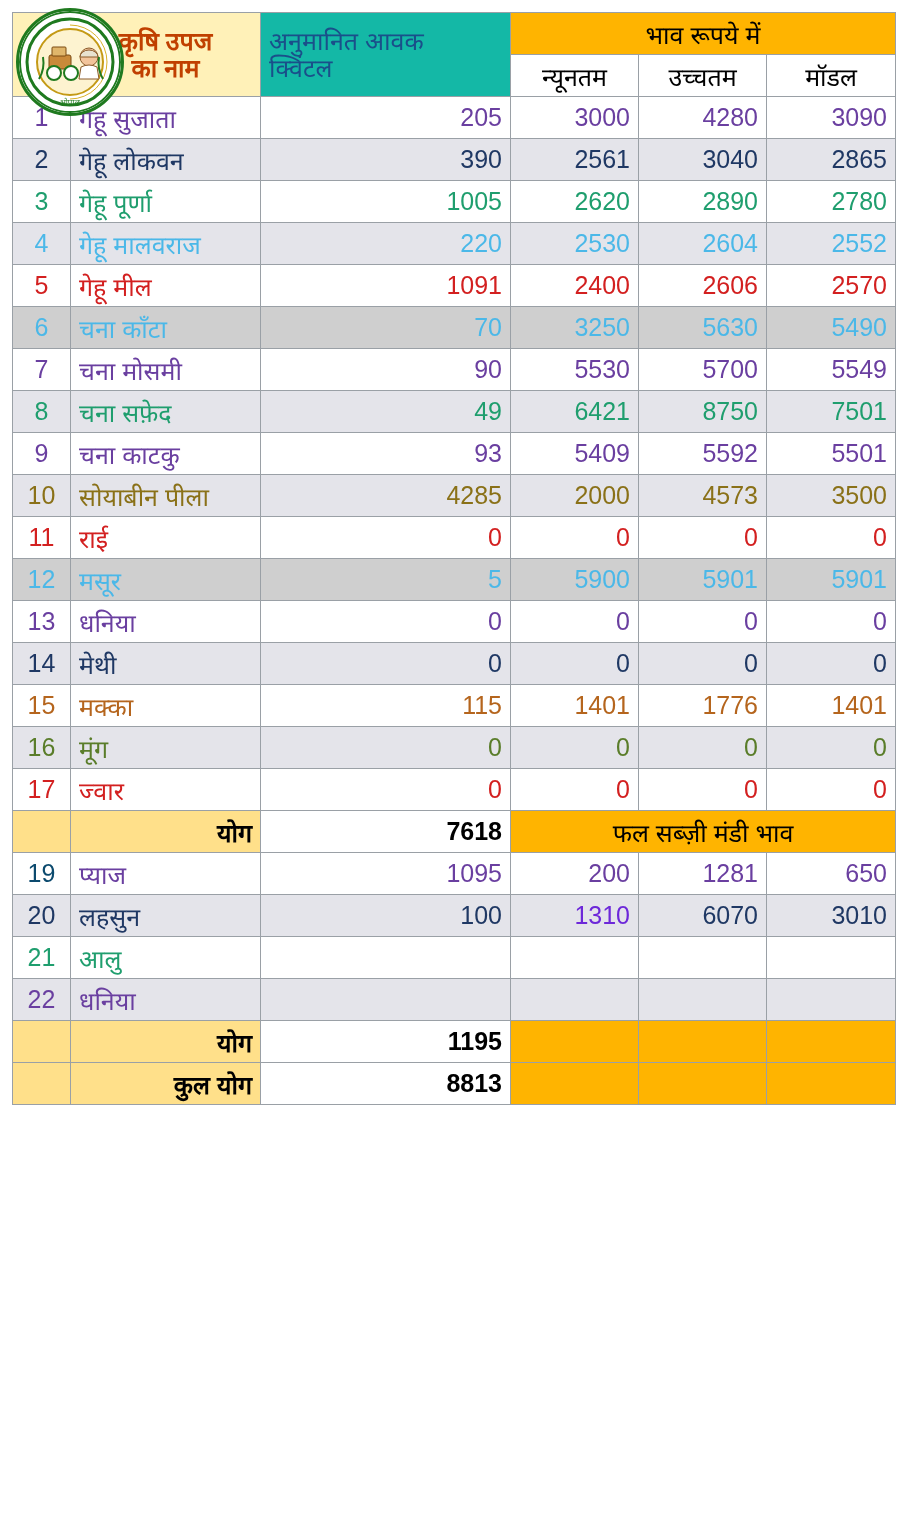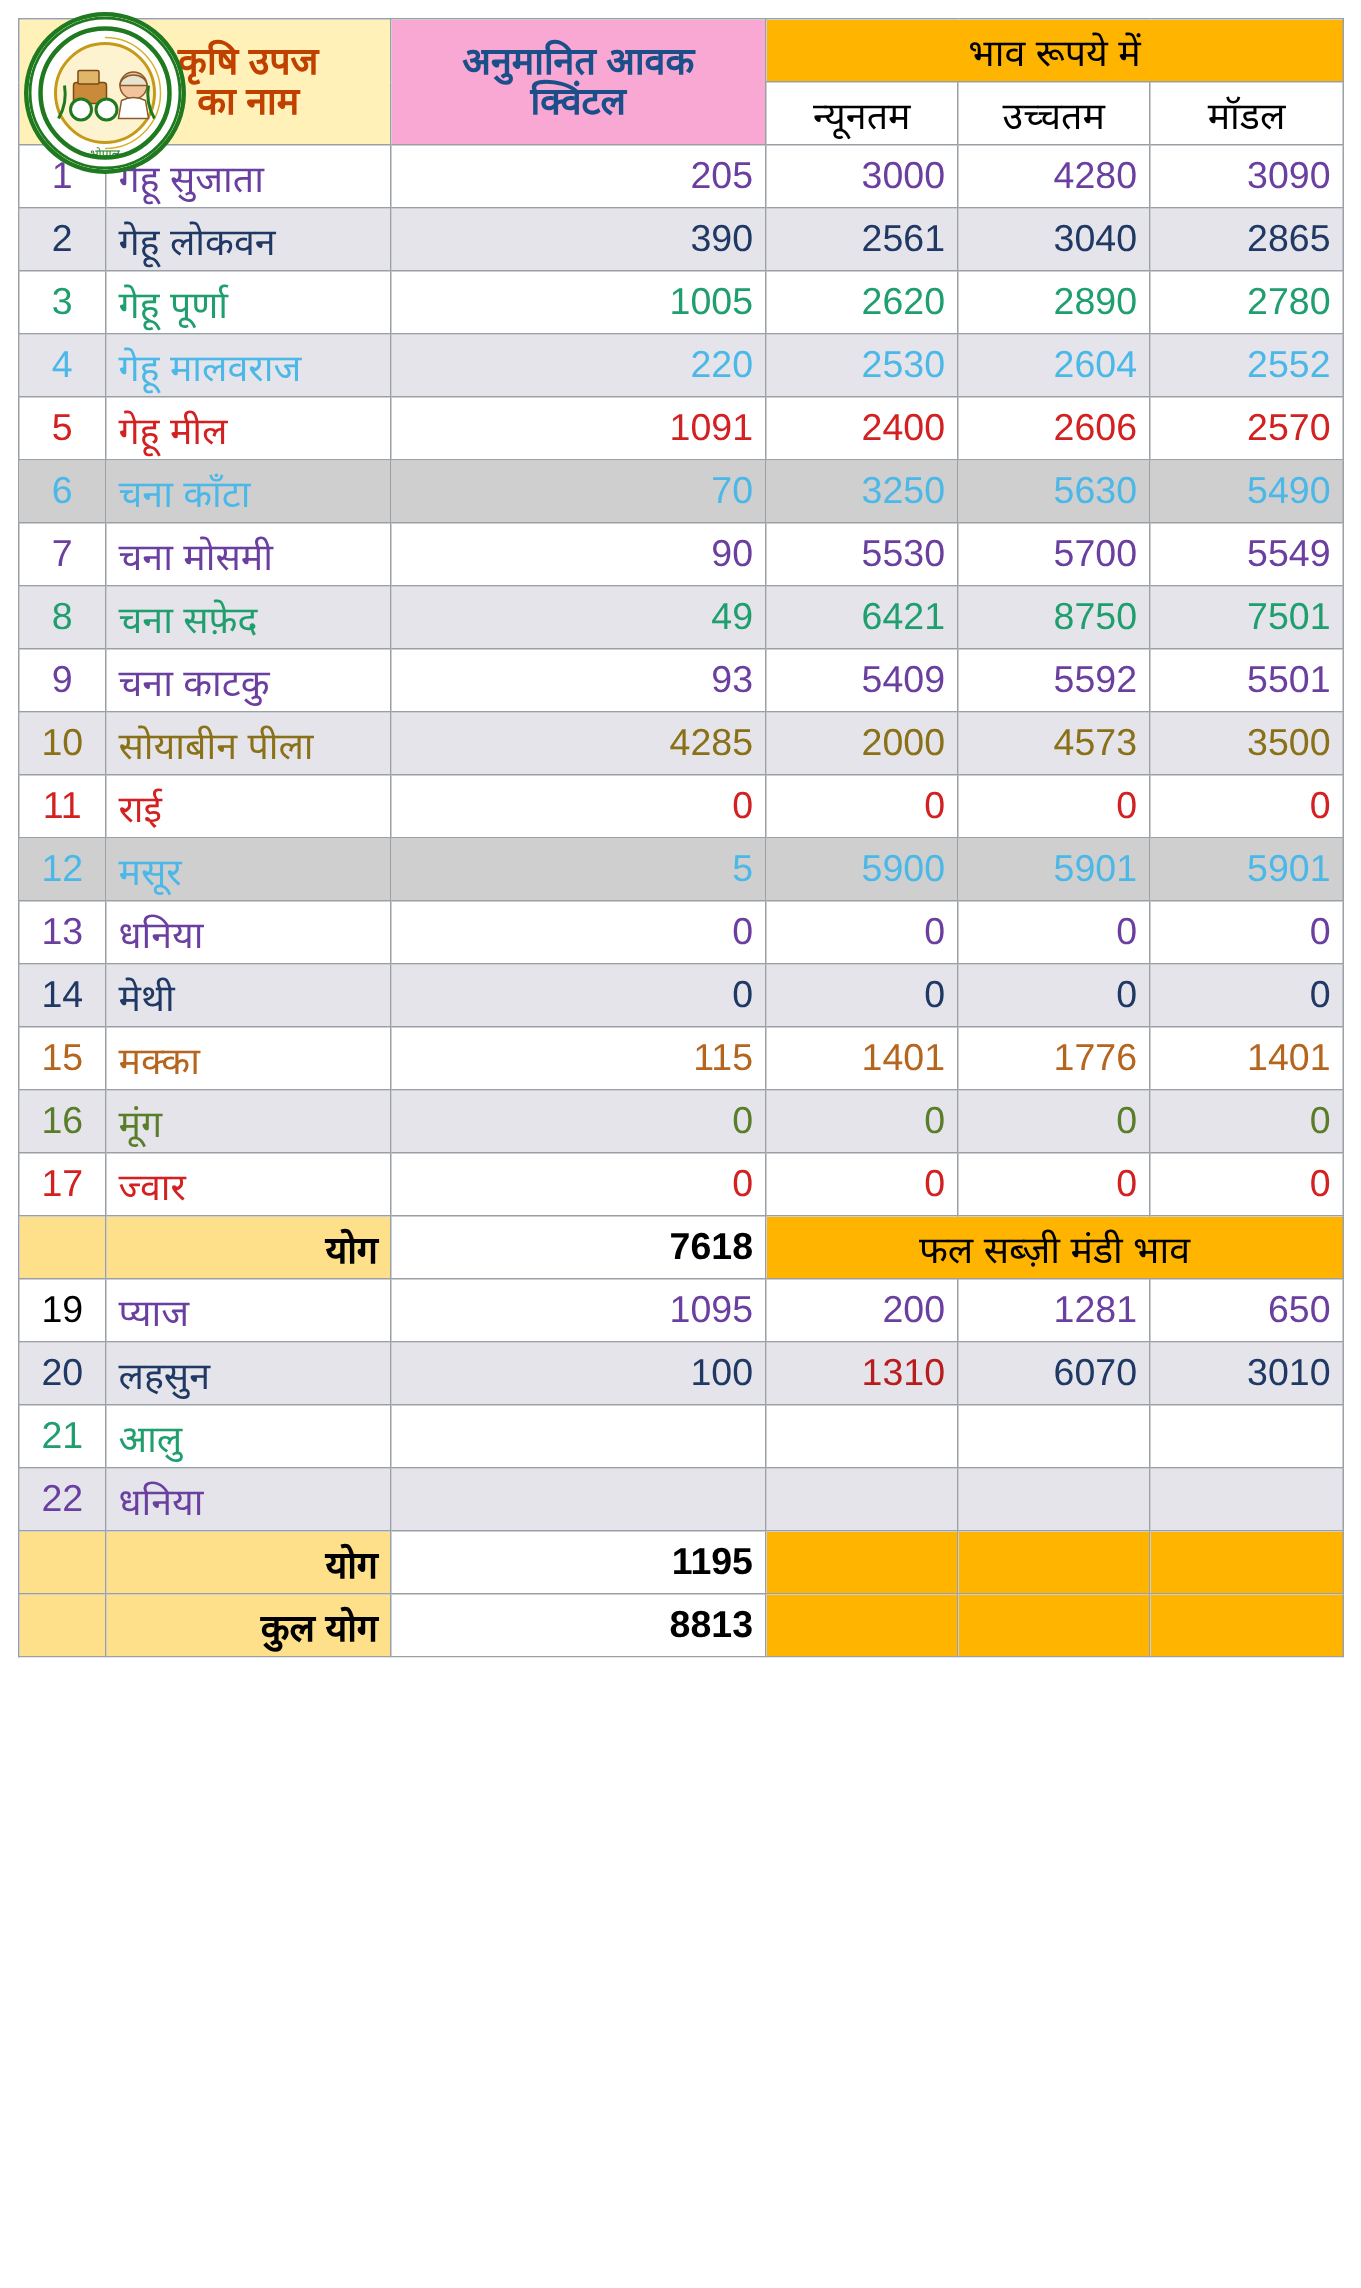--- a/index.html
+++ b/index.html
@@ -77,24 +77,23 @@
   .hdr-name{
     background:#fff1b8;
     color:#c04000;
     text-align:center;
     font-weight:bold;
     font-size:24px;
     line-height:1.05;
     padding:2px 4px;
   }
   .hdr-arr{
-    background:#f9a8d4;
+    background:#14b8a6;
     color:#1a4f8a;
-    text-align:center;
-    font-weight:bold;
+    font-weight:normal;
     font-size:24px;
     line-height:1.05;
     padding:2px 4px;
   }
   .hdr-count{
     background:#fff1b8;
     color:#c04000;
     text-align:center;
     font-weight:bold;
     font-size:24px;
@@ -346,32 +345,32 @@
     <tbody>
       <tr>
         <td class="tot-blank"></td>
         <td class="tot-label">योग</td>
         <td class="tot-val">7618</td>
         <td class="fal-head" colspan="3">फल सब्ज़ी मंडी भाव</td>
       </tr>
     </tbody>
     <tbody id="body-veg">
         <tr>
-          <td class="sn" style="color: #000000;">19</td>
+          <td class="sn" style="color: #0c4a6e;">19</td>
           <td class="nm" style="color: rgb(106, 63, 160);">प्याज</td>
           <td class="num" style="color: rgb(106, 63, 160);">1095</td>
           <td class="num" style="color: rgb(106, 63, 160);">200</td>
           <td class="num" style="color: rgb(106, 63, 160);">1281</td>
           <td class="num" style="color: rgb(106, 63, 160);">650</td>
         </tr>
         <tr class="alt">
           <td class="sn" style="color: rgb(31, 56, 100);">20</td>
           <td class="nm" style="color: rgb(31, 56, 100);">लहसुन</td>
           <td class="num" style="color: rgb(31, 56, 100);">100</td>
-          <td class="num" style="color: #b91c1c;">1310</td>
+          <td class="num" style="color: #6d28d9;">1310</td>
           <td class="num" style="color: rgb(31, 56, 100);">6070</td>
           <td class="num" style="color: rgb(31, 56, 100);">3010</td>
         </tr>
         <tr>
           <td class="sn" style="color: rgb(31, 158, 110);">21</td>
           <td class="nm" style="color: rgb(31, 158, 110);">आलु</td>
           <td class="num" style="color: rgb(31, 158, 110);"></td>
           <td class="num" style="color: rgb(31, 158, 110);"></td>
           <td class="num" style="color: rgb(31, 158, 110);"></td>
           <td class="num" style="color: rgb(31, 158, 110);"></td>

